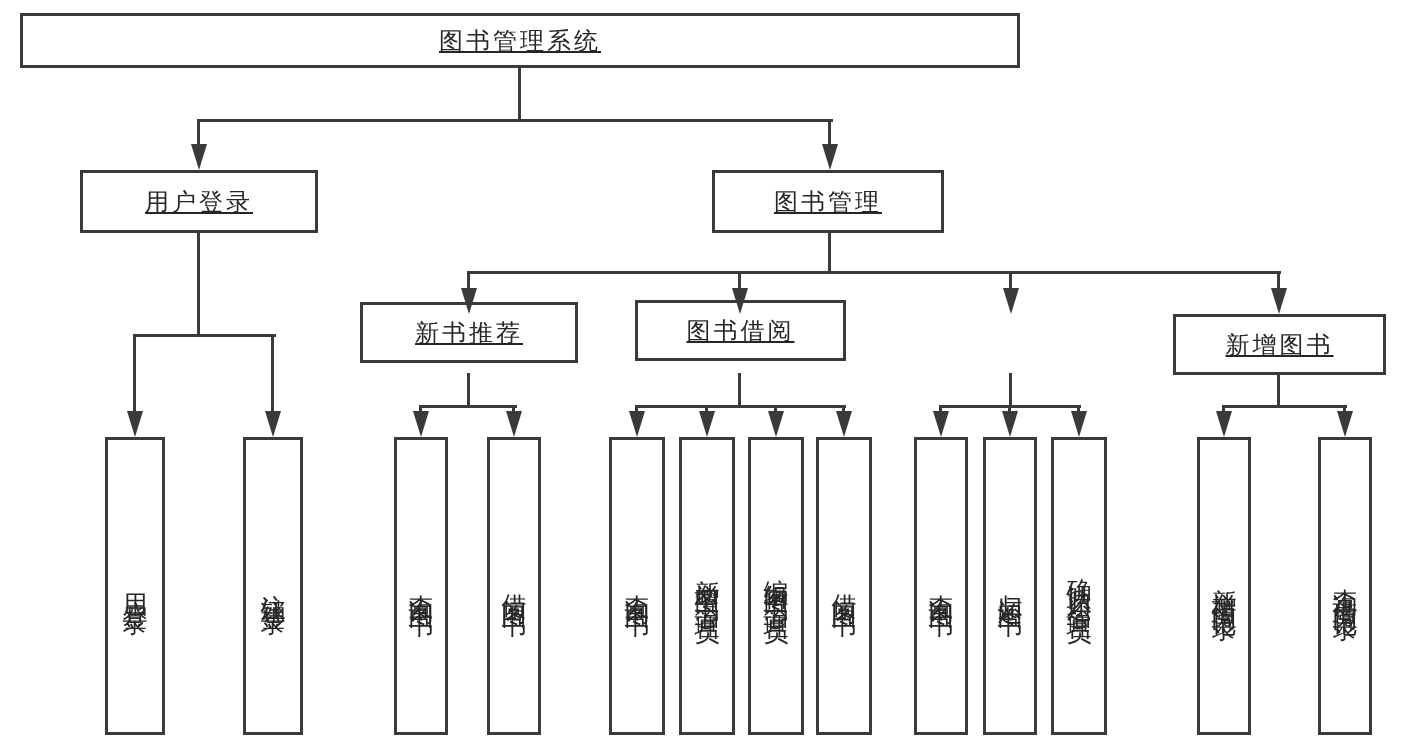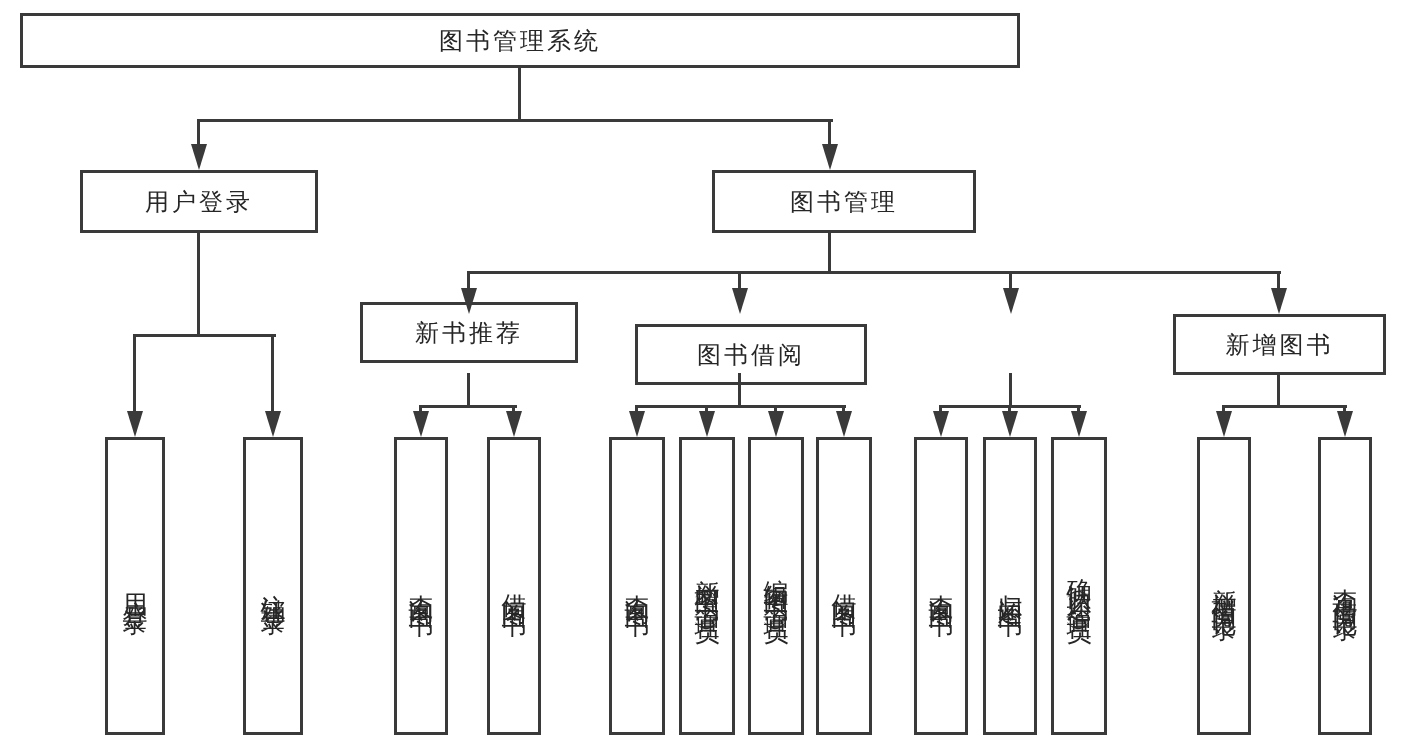--- a/index.html
+++ b/index.html
@@ -18,20 +18,21 @@
     background: #ffffff;
     display: flex;
     align-items: center;
     justify-content: center;
     color: #262626;
   }
   .hbox .lbl {
     font-size: 24px;
     letter-spacing: 3px;
     white-space: nowrap;
+    text-decoration: underline;
   }
   .vbox .lbl {
     writing-mode: vertical-rl;
     text-orientation: mixed;
     font-size: 25px;
     letter-spacing: 6px;
     line-height: 1;
     white-space: nowrap;
   }
   .ln {
@@ -62,28 +63,28 @@
 
 <div id="canvas">
 
   <div class="box hbox" style="left:20px;top:13px;width:1000px;height:55px">
     <span class="lbl">图书管理系统</span>
   </div>
 
   <div class="box hbox" style="left:80px;top:170px;width:238px;height:63px">
     <span class="lbl">用户登录</span>
   </div>
-  <div class="box hbox" style="left:712px;top:170px;width:264px;height:63px">
+  <div class="box hbox" style="left:712px;top:170px;width:232px;height:63px">
     <span class="lbl">图书管理</span>
   </div>
 
   <div class="box hbox" style="left:360px;top:302px;width:218px;height:61px">
     <span class="lbl">新书推荐</span>
   </div>
-  <div class="box hbox" style="left:635px;top:324px;width:232px;height:61px">
+  <div class="box hbox" style="left:635px;top:300px;width:211px;height:61px">
     <span class="lbl">图书借阅</span>
   </div>
   <div class="box hbox" style="left:1173px;top:314px;width:213px;height:61px">
     <span class="lbl">新增图书</span>
   </div>
 
   <div class="box vbox" style="left:105px;top:437px;width:60px;height:298px">
     <span class="lbl">用户登录</span>
   </div>
   <div class="box vbox" style="left:243px;top:437px;width:60px;height:298px">

